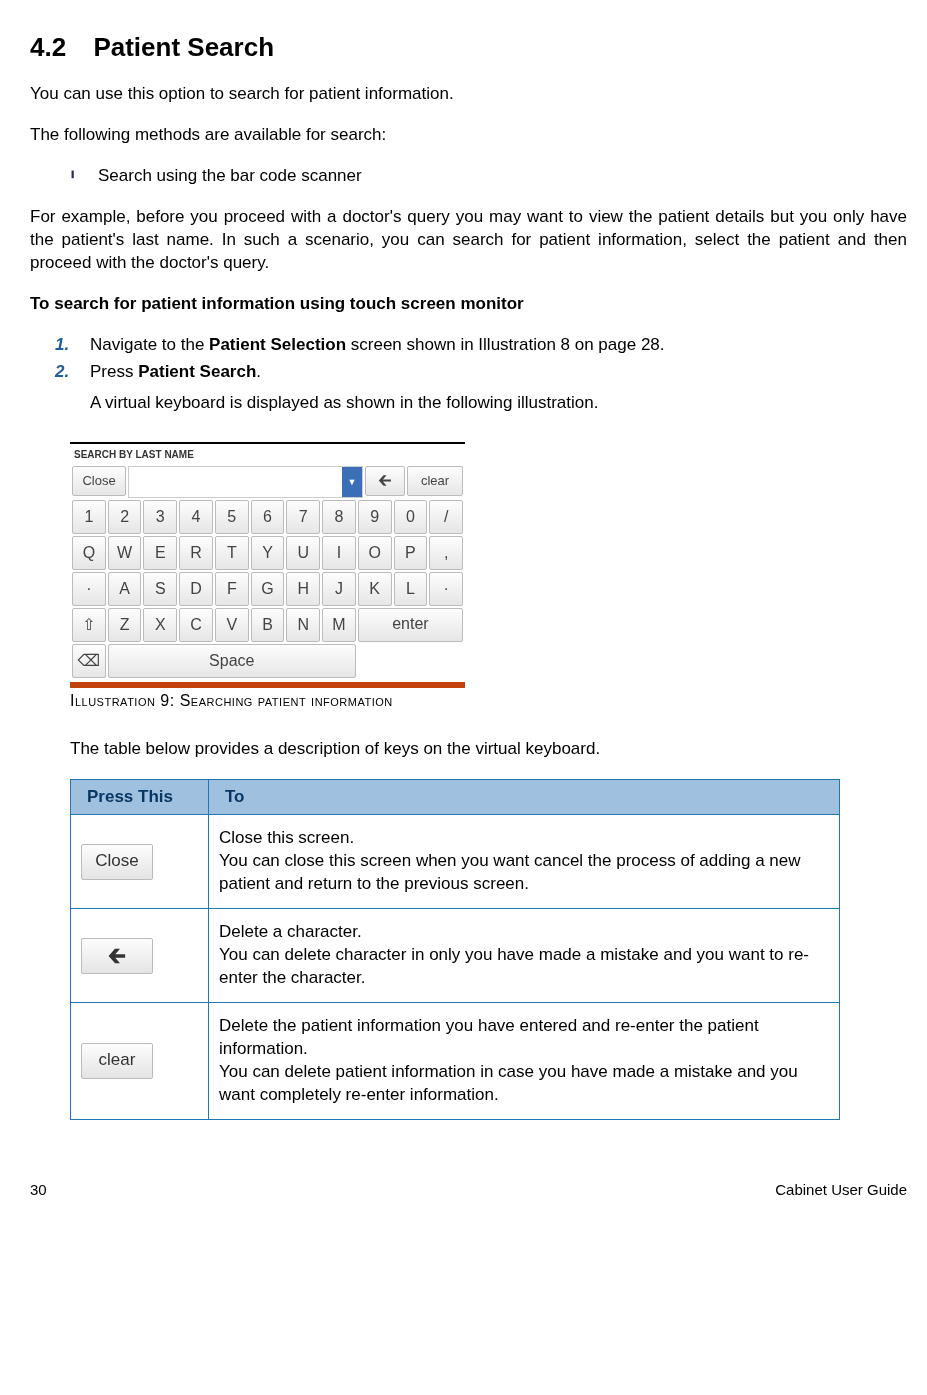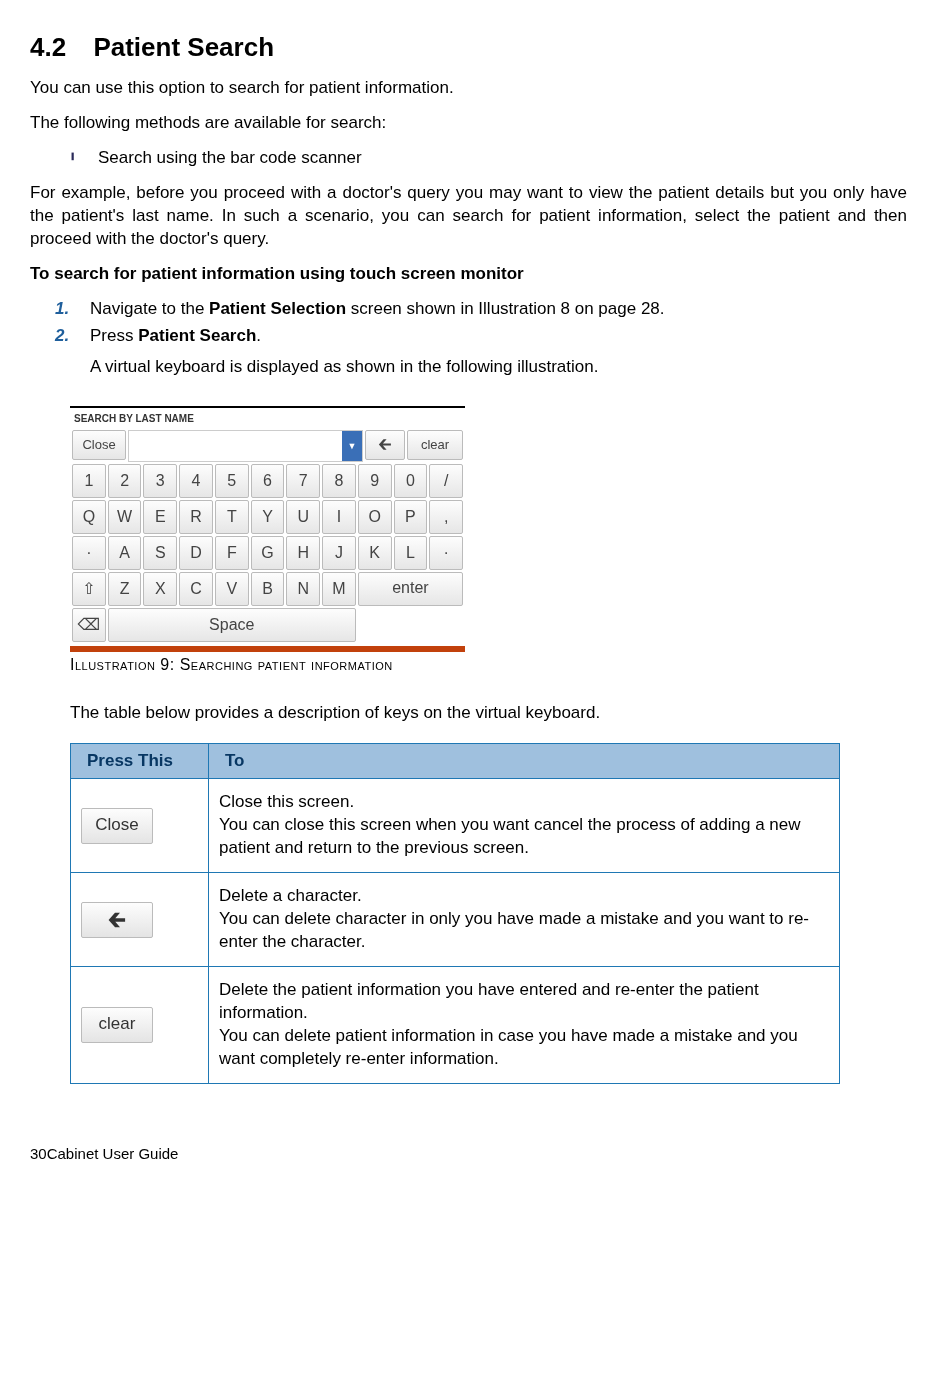--- a/index.html
+++ b/index.html
@@ -9,21 +9,21 @@
     font-size: 17px;
     color: #000;
     line-height: 1.35;
     width: 877px;
   }
   h2 {
     font-size: 26px;
     margin: 0 0 10px 0;
   }
   .sec-num { margin-right: 20px; }
-  p { margin: 12px 0; }
+  p { margin: 18px 0; }
   .justify { text-align: justify; }
   ul.bullets {
     list-style: none;
     padding-left: 40px;
     margin: 6px 0;
   }
   ul.bullets li {
     position: relative;
     padding-left: 28px;
     margin: 4px 0;
@@ -156,21 +156,21 @@
     border-radius: 2px;
     height: 34px;
     width: 70px;
     font-size: 17px;
     color: #333;
   }
   .key-img.arrow { font-size: 22px; font-weight: bold; }
 
   .footer {
     display: flex;
-    justify-content: flex-start;
+    justify-content: space-between;
     margin-top: 60px;
     font-size: 15px;
   }
 </style>
 </head>
 <body>
 
 <h2>
   <span class="sec-num">4.2</span>
   <span>Patient Search</span>

